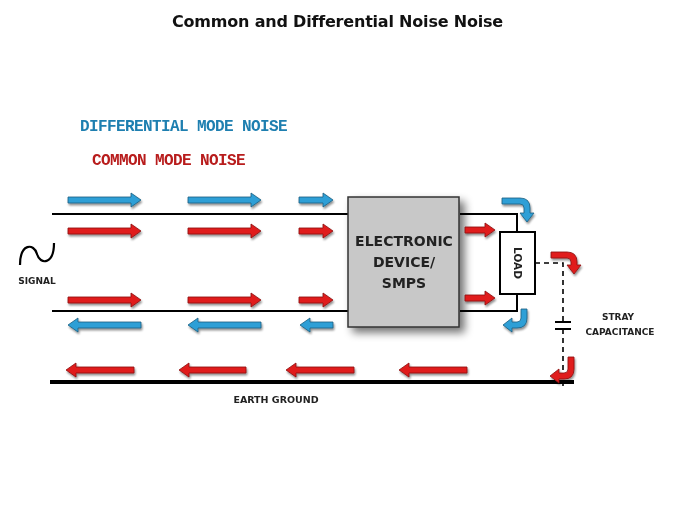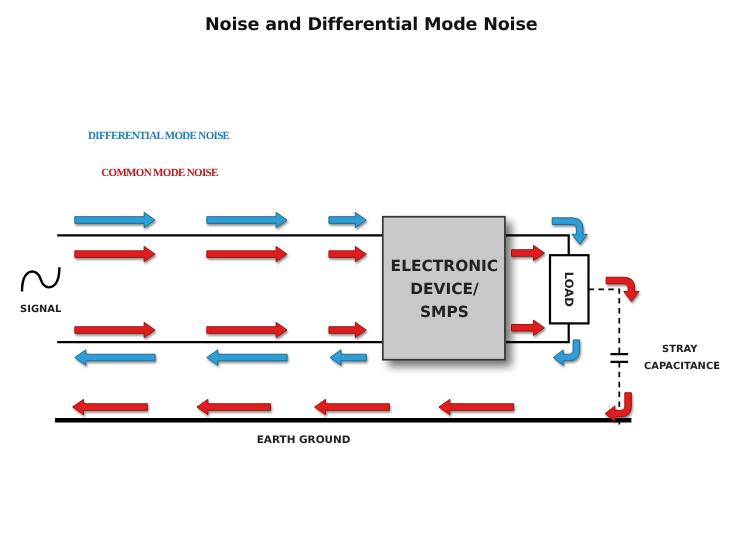--- a/index.html
+++ b/index.html
@@ -1,27 +1,27 @@
 <!DOCTYPE html>
 <html><head>
 <meta charset="utf-8">
 <style>
   html, body { margin: 0; padding: 0; background: #ffffff; }
   body { width: 675px; height: 506px; position: relative; overflow: hidden; font-family: "DejaVu Sans", sans-serif; }
   .title { position: absolute; left: 0; top: 12px; width: 675px; text-align: center; font-family: "DejaVu Sans", sans-serif; font-weight: bold; font-size: 16px; color: #111; letter-spacing: -0.2px; }
-  .legend { position: absolute; font-family: Liberation Serif, serif; font-weight: bold; font-size: 10px; letter-spacing: -0.6px; }
+  .legend { position: absolute; font-family: Liberation Mono, monospace; font-weight: bold; font-size: 16px; letter-spacing: -0.6px; }
   .legend-dm { left: 80px; top: 118px; color: #1e7fb0; }
   .legend-cm { left: 80px; top: 152px; color: #b81c1c; margin-left: 12px; }
   svg.diagram { position: absolute; left: 0; top: 0; }
   .lbl { font-family: "DejaVu Sans", sans-serif; font-weight: bold; fill: #222; }
 </style>
 </head>
 <body>
 
-<div class="title">Noise and Differential Mode Noise</div>
+<div class="title">Common and Differential Noise Noise</div>
 <div class="legend legend-dm">DIFFERENTIAL MODE NOISE</div>
 <div class="legend legend-cm">COMMON MODE NOISE</div>
 
 <svg class="diagram" width="675" height="506" viewBox="0 0 675 506">
   <defs>
     <filter id="shadow" x="-20%" y="-20%" width="150%" height="150%">
       <feGaussianBlur in="SourceAlpha" stdDeviation="4"></feGaussianBlur>
       <feOffset dx="5" dy="5" result="o"></feOffset>
       <feComponentTransfer>
           <feFuncA type="linear" slope="0.55"></feFuncA>

